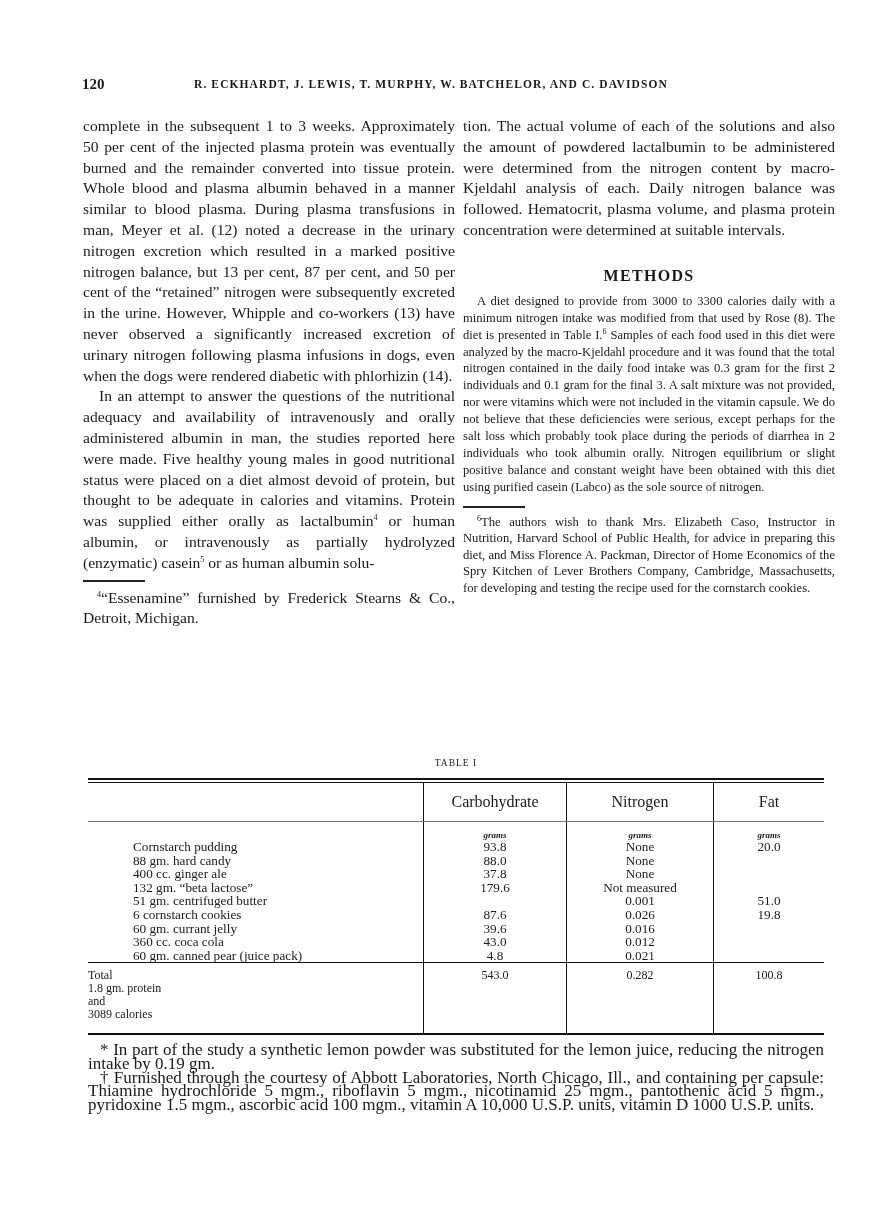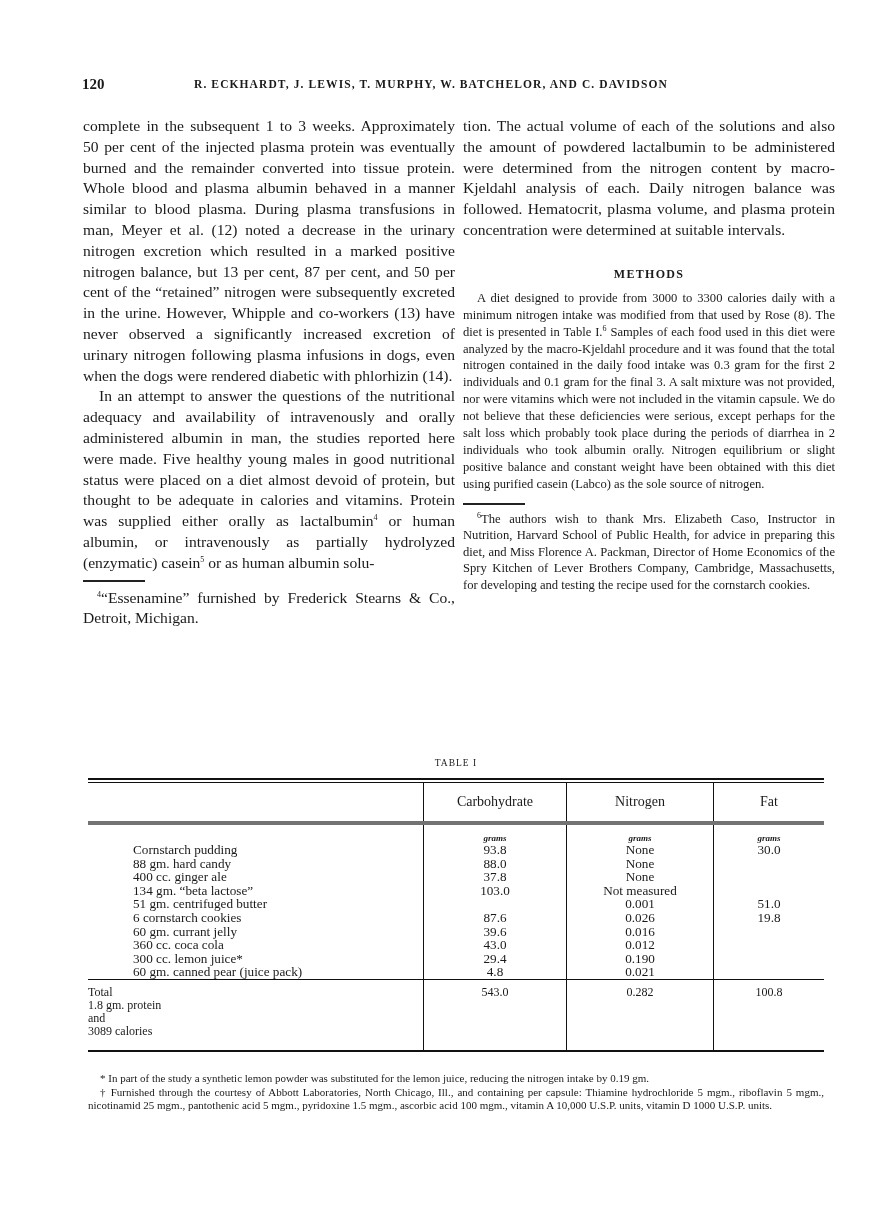--- a/index.html
+++ b/index.html
@@ -9,42 +9,42 @@
   .page-num { position: absolute; left: 0; top: 0; font-size: 15px; font-weight: bold; }
   .running-head { position: absolute; left: 112px; top: 2px; font-size: 11.5px; letter-spacing: 1.1px; font-weight: bold; }
   .col { position: absolute; top: 116px; width: 372px; }
   .col-left { left: 83px; }
   .col-right { left: 463px; }
   .body-text p { margin: 0; font-size: 15.6px; line-height: 20.8px; text-align: justify; hyphens: manual; }
   .body-text p.indent { text-indent: 16px; }
   .fn-rule { width: 62px; border-top: 2px solid #222; margin: 6px 0 6px 0; }
   .footnote { margin: 0; font-size: 12.6px; line-height: 16.6px; text-align: justify; text-indent: 14px; }
   .sup { font-size: 8px; vertical-align: super; line-height: 0; }
-  .methods-head { text-align: center; font-size: 12px; letter-spacing: 1.3px; margin: 26px 0 8px 0; font-weight: bold; }
+  .methods-head { text-align: center; font-size: 16px; letter-spacing: 1.3px; margin: 26px 0 8px 0; font-weight: bold; }
   .subhead { font-style: italic; font-size: 13px; margin: 0 0 6px 8px; }
   .small-text p { margin: 0; font-size: 12.6px; line-height: 16.9px; text-align: justify; }
   .small-text p.indent { text-indent: 14px; }
   .table-block { position: absolute; left: 88px; top: 758px; width: 736px; }
   .table-title { text-align: center; font-size: 9.5px; letter-spacing: 1px; font-weight: normal; margin-bottom: 10px; }
   .dbl-rule { border-top: 2px solid #111; height: 2px; border-bottom: 1px solid #111; }
   table.diet { width: 100%; border-collapse: collapse; font-size: 13.2px; line-height: 13.6px; }
   table.diet th, table.diet td { padding: 0; vertical-align: top; }
-  table.diet th { font-weight: normal; font-size: 14px; height: 38px; vertical-align: middle; text-align: center;
-                  border-bottom: 4px solid #737373; }
+  table.diet th { font-weight: normal; font-size: 16px; height: 38px; vertical-align: middle; text-align: center;
+                  border-bottom: 1px solid #737373; }
   .c1 { width: 290px; }
   .c2 { width: 142px; border-left: 1.5px solid #111; text-align: center; }
   .c3 { width: 146px; border-left: 1.5px solid #111; text-align: center; }
   .c4 { border-left: 1.5px solid #111; text-align: center; }
   .units td { font-style: italic; font-size: 9px; line-height: 10px; padding-top: 8px !important; font-weight: bold; }
   .item-name { padding-left: 45px !important; text-align: left; }
   .last-item td { padding-bottom: 8px !important; }
   .total-row td { border-top: 1px solid #111; padding-top: 6px !important; padding-bottom: 12px !important; font-size: 12px; line-height: 13px; }
   .total-label { }
   .bottom-rule { border-top: 2px solid #111; }
-  .table-notes { margin-top: 20px; font-size: 11px; line-height: 13.6px; }
+  .table-notes { margin-top: 8px; font-size: 17px; line-height: 13.6px; }
   .table-notes p { margin: 0; text-align: justify; text-indent: 12px; }
 </style>
 </head>
 <body>
 
 <div class="header">
   <span class="page-num">120</span>
   <span class="running-head">R. ECKHARDT, J. LEWIS, T. MURPHY, W. BATCHELOR, AND C. DAVIDSON</span>
 </div>
 
@@ -83,37 +83,37 @@
       <tr class="units">
         <td class="c1"></td>
         <td class="c2">grams</td>
         <td class="c3">grams</td>
         <td class="c4">grams</td>
       </tr>
       <tr>
           <td class="c1 item-name">Cornstarch pudding</td>
           <td class="c2">93.8</td>
           <td class="c3">None</td>
-          <td class="c4">30.0</td>
+          <td class="c4">20.0</td>
         </tr>
       <tr>
           <td class="c1 item-name">88 gm. hard candy</td>
           <td class="c2">88.0</td>
           <td class="c3">None</td>
           <td class="c4"></td>
         </tr>
       <tr>
           <td class="c1 item-name">400 cc. ginger ale</td>
           <td class="c2">37.8</td>
           <td class="c3">None</td>
           <td class="c4"></td>
         </tr>
       <tr>
-          <td class="c1 item-name">134 gm. “beta lactose”</td>
-          <td class="c2">103.0</td>
+          <td class="c1 item-name">132 gm. “beta lactose”</td>
+          <td class="c2">179.6</td>
           <td class="c3">Not measured</td>
           <td class="c4"></td>
         </tr>
       <tr>
           <td class="c1 item-name">51 gm. centrifuged butter</td>
           <td class="c2"></td>
           <td class="c3">0.001</td>
           <td class="c4">51.0</td>
         </tr>
       <tr>
@@ -125,26 +125,20 @@
       <tr>
           <td class="c1 item-name">60 gm. currant jelly</td>
           <td class="c2">39.6</td>
           <td class="c3">0.016</td>
           <td class="c4"></td>
         </tr>
       <tr>
           <td class="c1 item-name">360 cc. coca cola</td>
           <td class="c2">43.0</td>
           <td class="c3">0.012</td>
-          <td class="c4"></td>
-        </tr>
-      <tr>
-          <td class="c1 item-name">300 cc. lemon juice*</td>
-          <td class="c2">29.4</td>
-          <td class="c3">0.190</td>
           <td class="c4"></td>
         </tr>
       <tr>
           <td class="c1 item-name">60 gm. canned pear (juice pack)</td>
           <td class="c2">4.8</td>
           <td class="c3">0.021</td>
           <td class="c4"></td>
         </tr>
       <tr class="total-row">
         <td class="c1 total-label">

